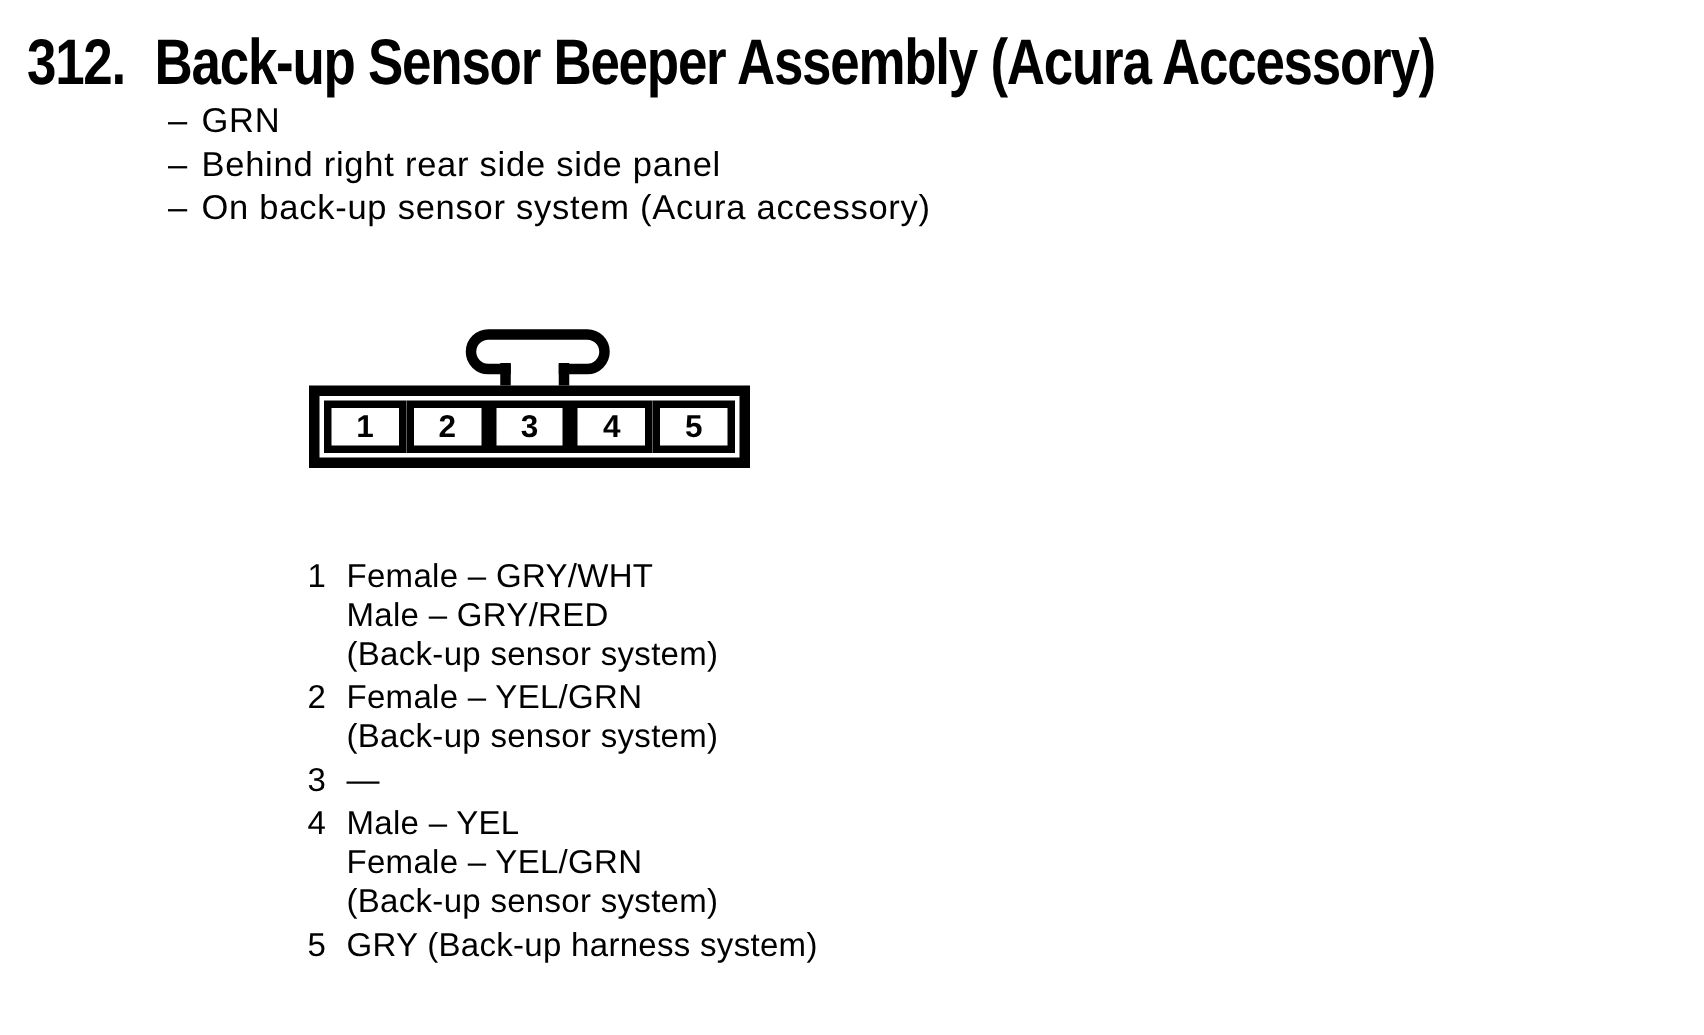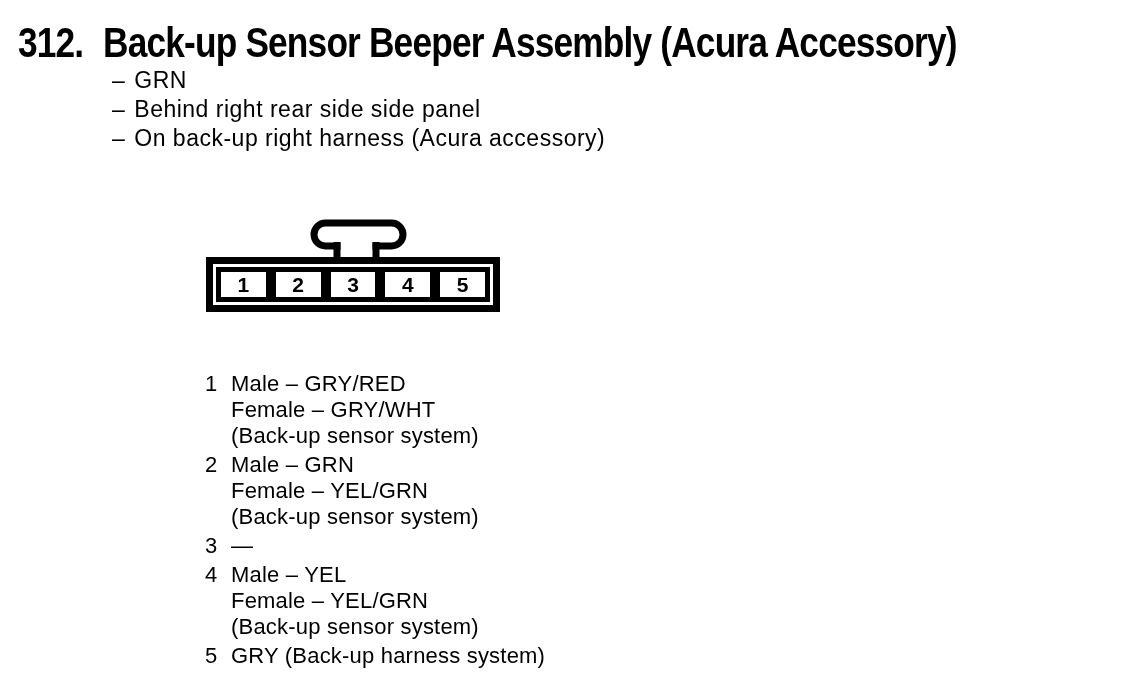--- a/index.html
+++ b/index.html
@@ -75,21 +75,21 @@
     <div class="note-row">
       <span>–</span>
       <span>GRN</span>
     </div>
     <div class="note-row">
       <span>–</span>
       <span>Behind right rear side side panel</span>
     </div>
     <div class="note-row">
       <span>–</span>
-      <span>On back-up right harness (Acura accessory)</span>
+      <span>On back-up sensor system (Acura accessory)</span>
     </div>
   </div>
 
   <svg class="latch-svg" viewBox="0 0 104 46">
     <rect x="8" y="9" width="89" height="23" rx="11.5" fill="#ffffff" stroke="#000000" stroke-width="7"></rect>
     <rect x="34.5" y="27.5" width="32" height="9" fill="#ffffff"></rect>
     <line x1="31" y1="28" x2="31" y2="46" stroke="#000000" stroke-width="7"></line>
     <line x1="70" y1="28" x2="70" y2="46" stroke="#000000" stroke-width="7"></line>
   </svg>
 
@@ -99,30 +99,29 @@
     <div class="pin-cell">3</div>
     <div class="pin-cell">4</div>
     <div class="pin-cell">5</div>
   </div>
 
   <div class="pinout">
 
     <div class="pin-entry">
       <div class="pin-num">1</div>
       <div class="pin-lines">
+        <div class="pin-line">Female – GRY/WHT</div>
         <div class="pin-line">Male – GRY/RED</div>
-        <div class="pin-line">Female – GRY/WHT</div>
         <div class="pin-line">(Back-up sensor system)</div>
       </div>
     </div>
 
     <div class="pin-entry">
       <div class="pin-num">2</div>
       <div class="pin-lines">
-        <div class="pin-line">Male – GRN</div>
         <div class="pin-line">Female – YEL/GRN</div>
         <div class="pin-line">(Back-up sensor system)</div>
       </div>
     </div>
 
     <div class="pin-entry">
       <div class="pin-num">3</div>
       <div class="pin-lines">
         <div class="pin-line">—</div>
       </div>

